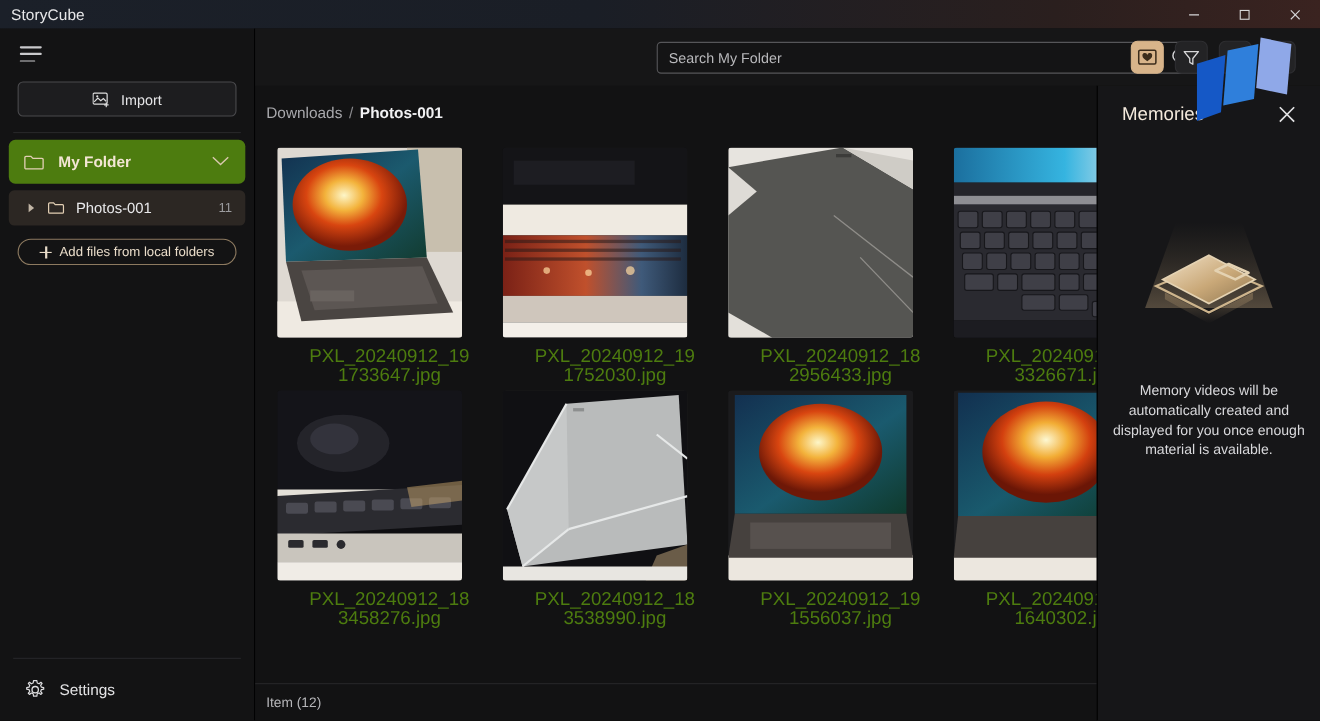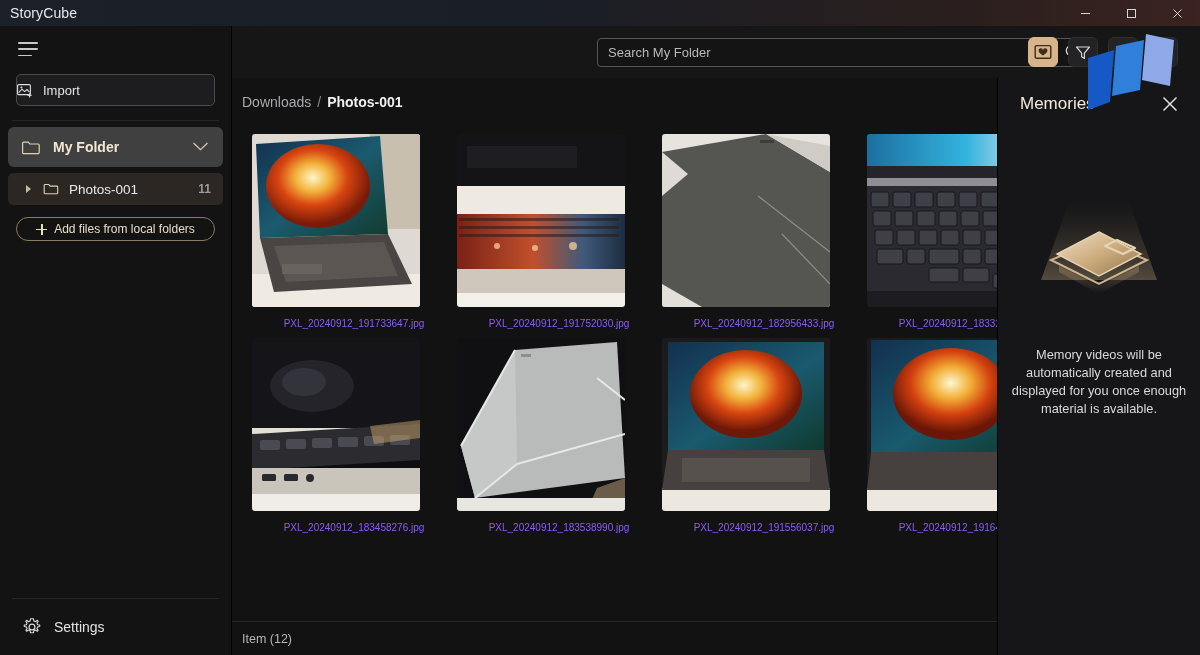--- a/index.html
+++ b/index.html
@@ -52,51 +52,51 @@
   .hamburger i:nth-child(1){ width:20px; }
   .hamburger i:nth-child(2){ width:20px; }
   .hamburger i:nth-child(3){ width:14px; }
 
   .import-btn {
     margin: 2px 16px 0 16px;
     height: 32px;
     border: 1px solid #4a4a4d;
     border-radius: 5px;
     background: #1d1d1f;
-    display: flex; align-items: center; 
+    display: flex; align-items: center; justify-content: center;
     gap: 9px;
     color: #e4e4e6; font-size: 13px;
   }
   .import-btn svg { display:block; }
 
   .side-divider { height:1px; background:#262628; margin: 14px 12px 6px 12px; }
 
   .nav-item {
     height: 40px; margin: 0 8px; border-radius: 6px;
     display: flex; align-items: center; gap: 12px;
     padding: 0 14px; color: #e3e3e5; font-size: 14px;
     position: relative;
   }
-  .nav-item.selected { background:#404040; color:#f0e2d0;padding-left:13px; }
+  .nav-item.selected { background:#4d7c0f; color:#f0e2d0;padding-left:13px; }
   .nav-item.selected .nav-label { color:#f3e6d4; font-weight:bold; }
   .nav-item .chev { margin-left:auto; }
   .nav-label { white-space: nowrap; }
 
   .subnav-item {
     height: 32px; margin: 6px 8px 0 8px; border-radius: 5px;
     display: flex; align-items: center; gap: 10px;
     padding: 0 12px 0 18px;
     background: #2c2723; color: #e9e9eb; font-size: 13.5px;
   }
   .subnav-item .caret {
     width: 0; height: 0; border-left: 5px solid #c2b6a6;
     border-top: 4px solid transparent; border-bottom: 4px solid transparent;
     margin-right: 2px;
   }
-  .subnav-count { margin-left:auto; color:#9b9b9e; font-size:12px;font-weight:bold; }
+  .subnav-count { margin-left:auto; color:#9b9b9e; font-size:12px; }
 
   .addfiles-btn {
     margin: 12px 16px 0 16px; height: 24px;
     border: 1px solid #8d7a60; border-radius: 12px;
     background: transparent;
     display: flex; align-items: center; justify-content: center; gap: 7px;
     color: #e9dcc9; font-size: 12px;
   }
   .plus { position: relative; width: 11px; height: 11px; }
   .plus:before, .plus:after { content:''; position:absolute; background:#e9dcc9; }
@@ -153,21 +153,21 @@
     display:grid; grid-template-columns: repeat(5, 188px);
     column-gap: 17px; row-gap: 6px; padding-left: 10px;
   }
   .tile { width:188px; }
   .thumb {
     width:168px; height:173px; margin: 0 auto;
     border-radius:3px; overflow:hidden; position:relative;
     background:#1a1a1c;
   }
   .caption {
-    font-size:10px; color:#8b5cf6; text-align:center;
+    font-size:17px; color:#4d7c0f; text-align:center;
     line-height:17px; margin-top:8px; word-break:break-all;
     padding: 0 2px;
     margin-left: 36px;
   }
 
   
   .ph { position:absolute; inset:0; }
   .ph svg { display:block; width:100%; height:100%; }
 
   .statusbar {

